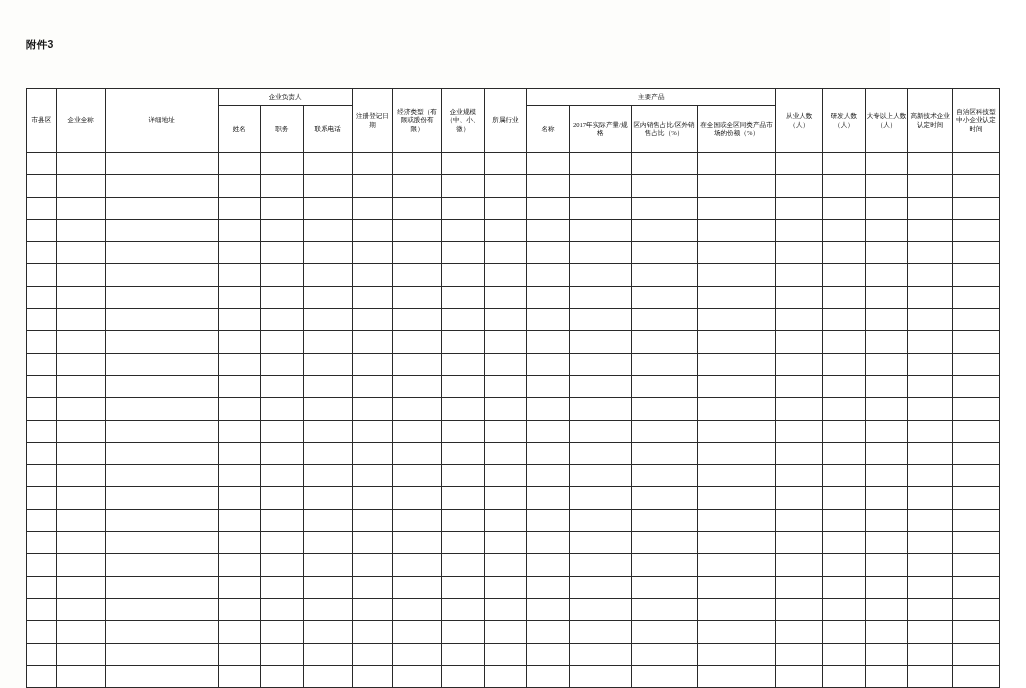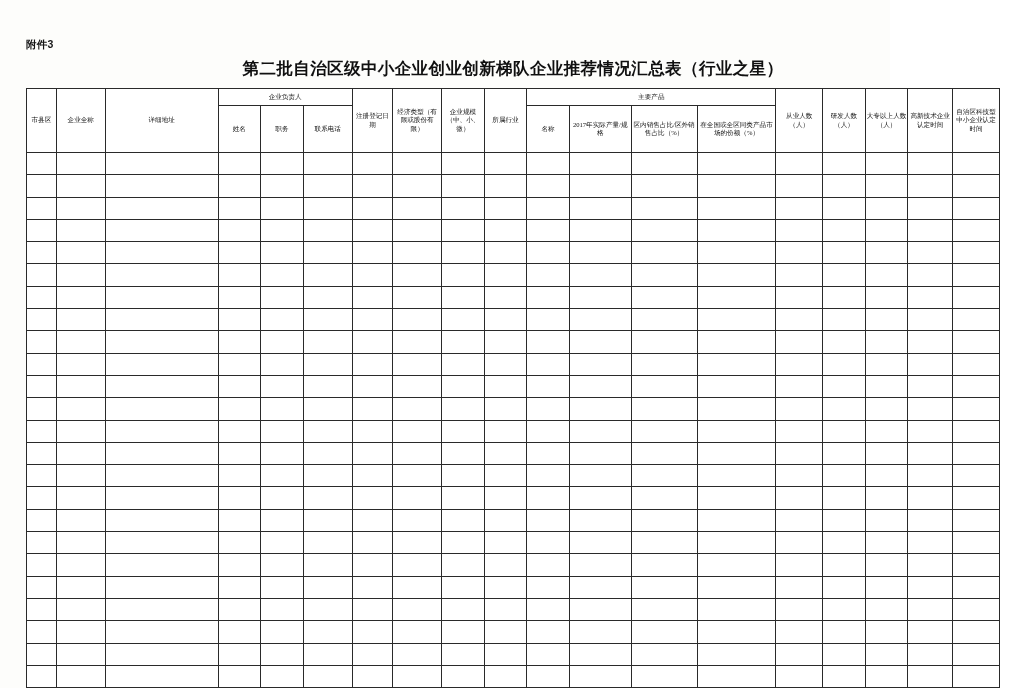--- a/index.html
+++ b/index.html
@@ -85,21 +85,20 @@
     height: 21.3px;
   }
 </style>
 </head>
 <body>
 
 <div class="page">
 
   <div class="attachment-label">附件3</div>
 
-  <div class="doc-title">第二批自治区级中小企业创业创新梯队企业推荐情况汇总表（行业之星）</div>
 
   <div class="table-wrap">
     <table class="main">
       <colgroup>
         <col style="width:28px">
         <col style="width:46px">
         <col style="width:106px">
         <col style="width:40px">
         <col style="width:40px">
         <col style="width:46px">

